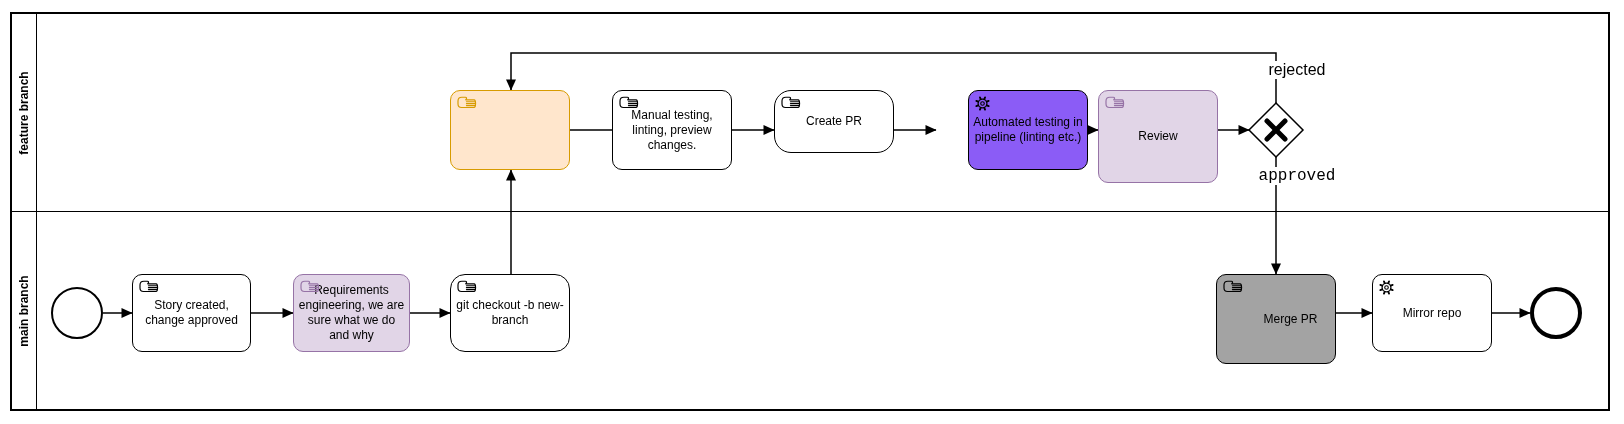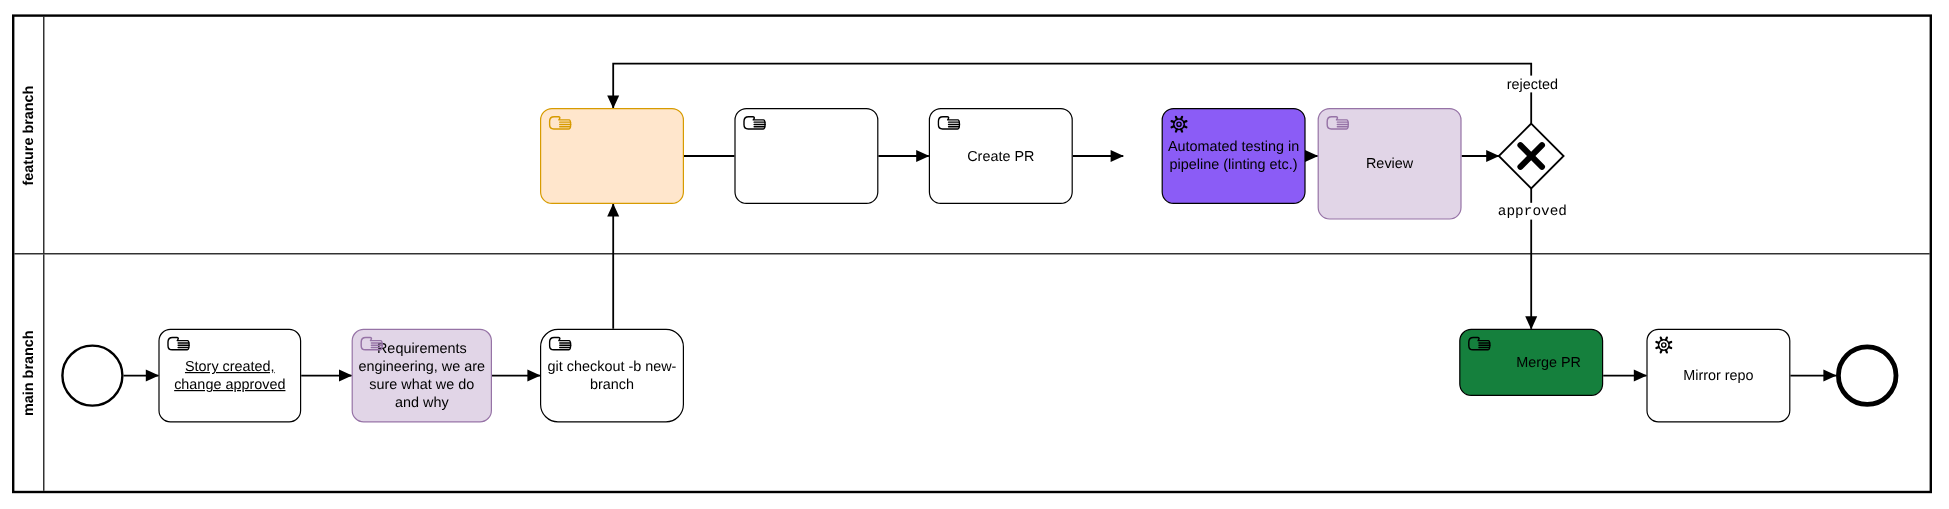--- a/index.html
+++ b/index.html
@@ -22,21 +22,21 @@
   
   .task{position:absolute;box-sizing:border-box;border-radius:10px;
         border:1.5px solid #000;background:#fff;
         display:flex;align-items:center;justify-content:center;text-align:center;
         font-size:12px;line-height:1.25;padding:2px 3px;}
   .task .icon{position:absolute;top:5px;left:6px;}
   .event{position:absolute;border-radius:50%;background:#fff;box-sizing:border-box;}
   .event-start{border:2px solid #000;}
   .event-end{border:4.5px solid #000;}
   .edge-label{position:absolute;transform:translate(-50%,-50%);
-              background:#fff;font-size:12px;padding:0 2px;white-space:nowrap;}
+              background:#fff;font-size:16px;padding:0 2px;white-space:nowrap;margin-left:20px;}
 </style>
 </head>
 <body>
 
 <div id="stage">
 
   <div class="pool">
     <div class="lane lane-feature">
       <div class="lane-strip">
         <span class="lane-label">feature branch</span>
@@ -72,21 +72,21 @@
         <polygon points="1276,103 1303,130 1276,157 1249,130" fill="#fff" stroke="#000" stroke-width="1.5"></polygon>
         <g stroke="#000" stroke-width="5" stroke-linecap="round">
           <line x1="1267" y1="121" x2="1285" y2="139"></line>
           <line x1="1285" y1="121" x2="1267" y2="139"></line>
         </g>
       </g>
     </svg>
 
   <div id="node-layer">
       <div class="event event-start" style="left: 51px; top: 287px; width: 52px; height: 52px;"></div>
-      <div class="task" style="left: 132px; top: 274px; width: 119px; height: 78px; background: rgb(255, 255, 255); border-color: rgb(0, 0, 0); text-decoration: underline;">
+      <div class="task" style="left: 132px; top: 274px; width: 119px; height: 78px; background: rgb(255, 255, 255); border-color: rgb(0, 0, 0);">
         <svg class="icon" width="20" height="13" viewBox="0 0 22 14" fill="none" stroke="#000000" stroke-width="1.3" stroke-linejoin="round" stroke-linecap="round">
           <path d="M9.6,4.1 L18.9,4.1 C20,4.1 20.4,4.9 20.4,8.2 C20.4,11.4 20,12.5 18.8,12.5 L4.9,12.5 C2.5,12.5 1.1,11.1 1.1,8.7 L1.1,5.4 C1.1,2.9 2.9,1.2 5.3,1.2 L9.2,1.2 C10.4,1.2 10.9,2.3 10.2,3.1 Z"></path>
           <path d="M10.4,6.2 L20.3,6.2 M10.4,8.3 L20.4,8.3 M10.4,10.4 L20,10.4"></path>
         </svg>
         <span class="task-label">Story created, change approved</span>
       </div>
       <div class="task" style="left: 293px; top: 274px; width: 117px; height: 78px; background: rgb(225, 213, 231); border-color: rgb(150, 115, 166);">
         <svg class="icon" width="20" height="13" viewBox="0 0 22 14" fill="none" stroke="#9673a6" stroke-width="1.3" stroke-linejoin="round" stroke-linecap="round">
           <path d="M9.6,4.1 L18.9,4.1 C20,4.1 20.4,4.9 20.4,8.2 C20.4,11.4 20,12.5 18.8,12.5 L4.9,12.5 C2.5,12.5 1.1,11.1 1.1,8.7 L1.1,5.4 C1.1,2.9 2.9,1.2 5.3,1.2 L9.2,1.2 C10.4,1.2 10.9,2.3 10.2,3.1 Z"></path>
           <path d="M10.4,6.2 L20.3,6.2 M10.4,8.3 L20.4,8.3 M10.4,10.4 L20,10.4"></path>
@@ -104,22 +104,23 @@
         <svg class="icon" width="20" height="13" viewBox="0 0 22 14" fill="none" stroke="#d79b00" stroke-width="1.3" stroke-linejoin="round" stroke-linecap="round">
           <path d="M9.6,4.1 L18.9,4.1 C20,4.1 20.4,4.9 20.4,8.2 C20.4,11.4 20,12.5 18.8,12.5 L4.9,12.5 C2.5,12.5 1.1,11.1 1.1,8.7 L1.1,5.4 C1.1,2.9 2.9,1.2 5.3,1.2 L9.2,1.2 C10.4,1.2 10.9,2.3 10.2,3.1 Z"></path>
           <path d="M10.4,6.2 L20.3,6.2 M10.4,8.3 L20.4,8.3 M10.4,10.4 L20,10.4"></path>
         </svg>
       </div>
       <div class="task" style="left: 612px; top: 90px; width: 120px; height: 80px; background: rgb(255, 255, 255); border-color: rgb(0, 0, 0);">
         <svg class="icon" width="20" height="13" viewBox="0 0 22 14" fill="none" stroke="#000000" stroke-width="1.3" stroke-linejoin="round" stroke-linecap="round">
           <path d="M9.6,4.1 L18.9,4.1 C20,4.1 20.4,4.9 20.4,8.2 C20.4,11.4 20,12.5 18.8,12.5 L4.9,12.5 C2.5,12.5 1.1,11.1 1.1,8.7 L1.1,5.4 C1.1,2.9 2.9,1.2 5.3,1.2 L9.2,1.2 C10.4,1.2 10.9,2.3 10.2,3.1 Z"></path>
           <path d="M10.4,6.2 L20.3,6.2 M10.4,8.3 L20.4,8.3 M10.4,10.4 L20,10.4"></path>
         </svg>
+        <span class="task-label">Manual testing, linting, preview changes.</span>
       </div>
-      <div class="task" style="left: 774px; top: 90px; width: 120px; height: 80px; background: rgb(255, 255, 255); border-color: rgb(0, 0, 0);">
+      <div class="task" style="left: 774px; top: 90px; width: 120px; height: 63px; background: rgb(255, 255, 255); border-color: rgb(0, 0, 0); border-radius: 17px;">
         <svg class="icon" width="20" height="13" viewBox="0 0 22 14" fill="none" stroke="#000000" stroke-width="1.3" stroke-linejoin="round" stroke-linecap="round">
           <path d="M9.6,4.1 L18.9,4.1 C20,4.1 20.4,4.9 20.4,8.2 C20.4,11.4 20,12.5 18.8,12.5 L4.9,12.5 C2.5,12.5 1.1,11.1 1.1,8.7 L1.1,5.4 C1.1,2.9 2.9,1.2 5.3,1.2 L9.2,1.2 C10.4,1.2 10.9,2.3 10.2,3.1 Z"></path>
           <path d="M10.4,6.2 L20.3,6.2 M10.4,8.3 L20.4,8.3 M10.4,10.4 L20,10.4"></path>
         </svg>
         <span class="task-label">Create PR</span>
       </div>
       <div class="task" style="left: 968px; top: 90px; width: 120px; height: 80px; background: #8b5cf6; border-color: rgb(0, 0, 0);">
         <svg class="icon" width="15" height="15" viewBox="0 0 16 16" fill="none" stroke="#000000">
           <circle cx="8" cy="8" r="4.7" stroke-width="1.3"></circle>
           <circle cx="8" cy="8" r="1.9" stroke-width="1.2"></circle>
@@ -134,21 +135,21 @@
         </svg>
         <span class="task-label">Automated testing in pipeline (linting etc.)</span>
       </div>
       <div class="task" style="left: 1098px; top: 90px; width: 120px; height: 93px; background: rgb(225, 213, 231); border-color: rgb(150, 115, 166);">
         <svg class="icon" width="20" height="13" viewBox="0 0 22 14" fill="none" stroke="#9673a6" stroke-width="1.3" stroke-linejoin="round" stroke-linecap="round">
           <path d="M9.6,4.1 L18.9,4.1 C20,4.1 20.4,4.9 20.4,8.2 C20.4,11.4 20,12.5 18.8,12.5 L4.9,12.5 C2.5,12.5 1.1,11.1 1.1,8.7 L1.1,5.4 C1.1,2.9 2.9,1.2 5.3,1.2 L9.2,1.2 C10.4,1.2 10.9,2.3 10.2,3.1 Z"></path>
           <path d="M10.4,6.2 L20.3,6.2 M10.4,8.3 L20.4,8.3 M10.4,10.4 L20,10.4"></path>
         </svg>
         <span class="task-label">Review</span>
       </div>
-      <div class="task" style="left: 1216px; top: 274px; width: 120px; height: 56px; background: #15803d; border-color: rgb(0, 0, 0); padding-left: 32px;">
+      <div class="task" style="left: 1216px; top: 274px; width: 120px; height: 90px; background: #a3a3a3; border-color: rgb(0, 0, 0); padding-left: 32px;">
         <svg class="icon" width="20" height="13" viewBox="0 0 22 14" fill="none" stroke="#000000" stroke-width="1.3" stroke-linejoin="round" stroke-linecap="round">
           <path d="M9.6,4.1 L18.9,4.1 C20,4.1 20.4,4.9 20.4,8.2 C20.4,11.4 20,12.5 18.8,12.5 L4.9,12.5 C2.5,12.5 1.1,11.1 1.1,8.7 L1.1,5.4 C1.1,2.9 2.9,1.2 5.3,1.2 L9.2,1.2 C10.4,1.2 10.9,2.3 10.2,3.1 Z"></path>
           <path d="M10.4,6.2 L20.3,6.2 M10.4,8.3 L20.4,8.3 M10.4,10.4 L20,10.4"></path>
         </svg>
         <span class="task-label">Merge PR</span>
       </div>
       <div class="task" style="left: 1372px; top: 274px; width: 120px; height: 78px; background: rgb(255, 255, 255); border-color: rgb(0, 0, 0); justify-content: center;">
         <svg class="icon" width="15" height="15" viewBox="0 0 16 16" fill="none" stroke="#000000">
           <circle cx="8" cy="8" r="4.7" stroke-width="1.3"></circle>
           <circle cx="8" cy="8" r="1.9" stroke-width="1.2"></circle>

